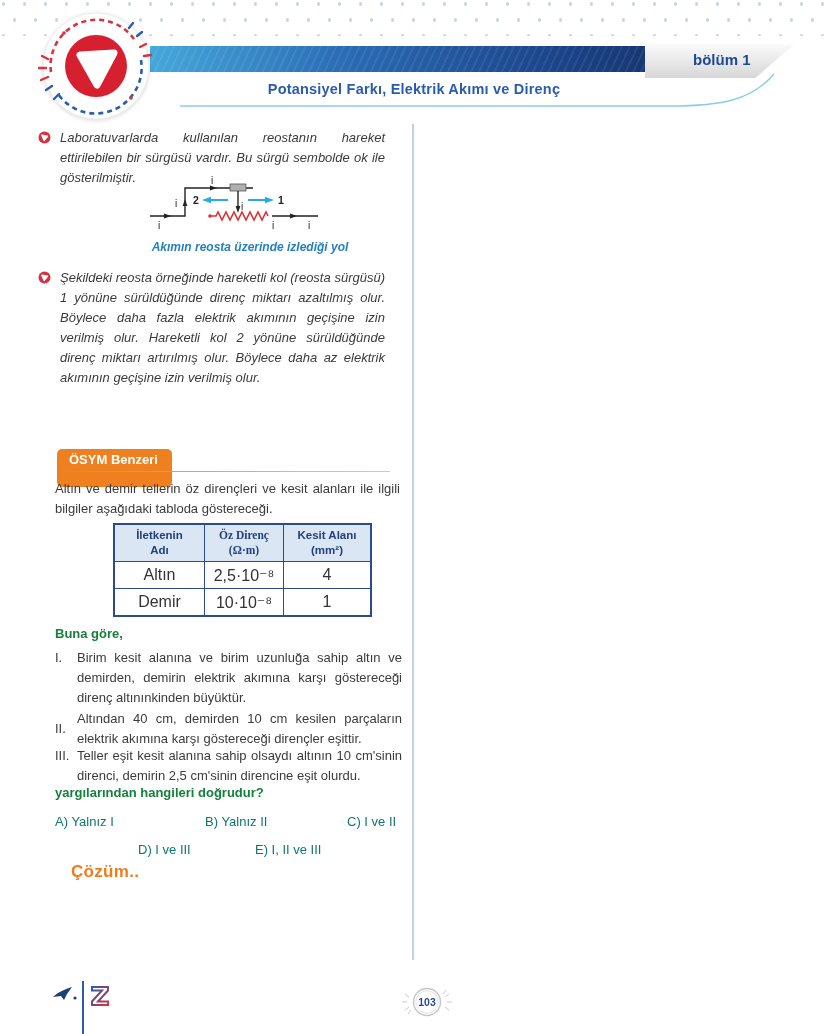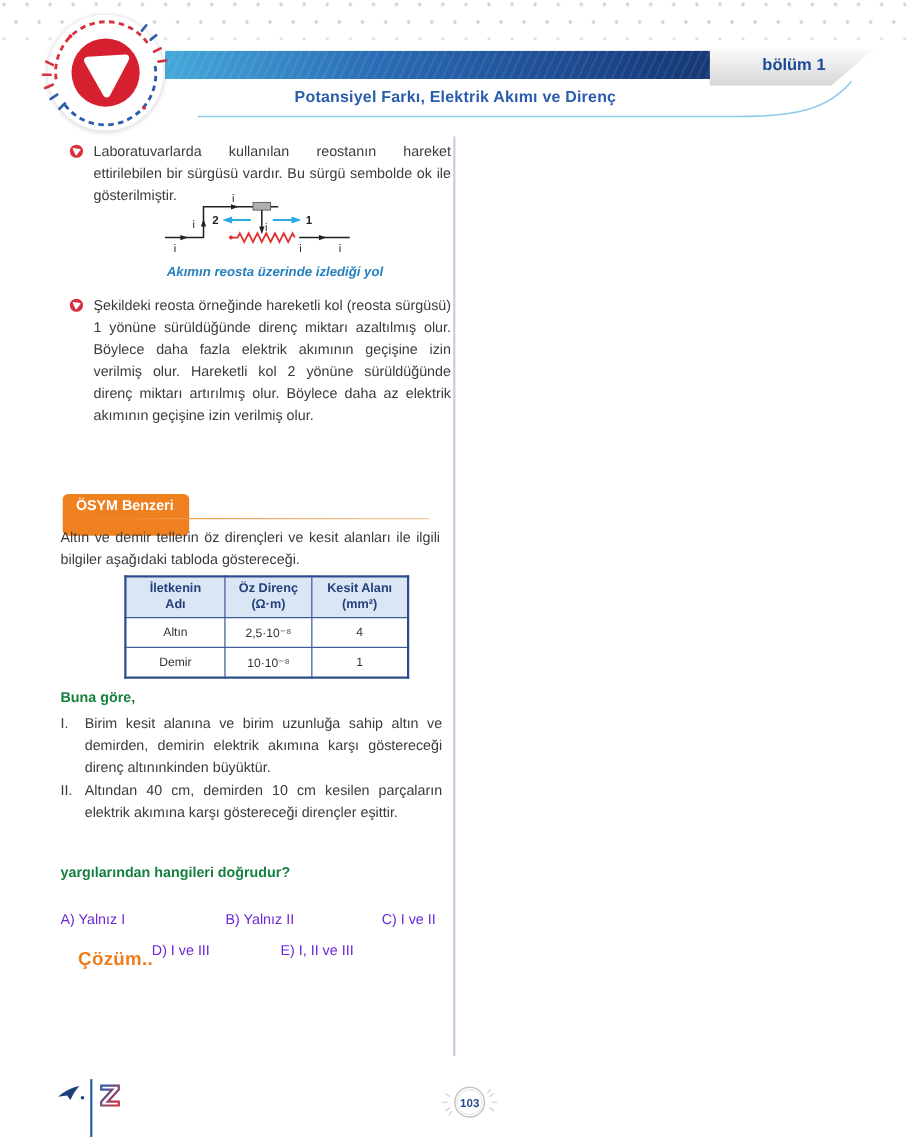--- a/index.html
+++ b/index.html
@@ -21,41 +21,41 @@
         clip-path:polygon(0 0,88% 0,65% 100%,0 100%);
         filter:drop-shadow(0 1px 1px rgba(0,0,0,.18));}
   .chapter-label{position:absolute;left:693px;top:51px;width:88px;
         font-size:15px;font-weight:bold;color:#1d4a96;}
   .header-curve{position:absolute;left:150px;top:70px;}
   .page-title{position:absolute;left:0;right:0;top:81px;text-align:center;
         font-size:14.5px;font-weight:bold;color:#2a5cad;letter-spacing:.2px;}
   
   .abs{position:absolute;}
   .para{font-size:13px;line-height:20px;text-align:justify;color:#3b3b3b;}
-  .bullet{left:63px;width:347px;display:flex;}
+  .bullet{left:38px;width:347px;display:flex;font-style:italic;}
   .bullet .bicon{flex:0 0 14px;margin-top:3px;}
   .bullet .btxt{margin-left:8px;width:325px;}
   .caption{font-size:12px;font-style:italic;font-weight:600;color:#2580bf;text-align:center;}
   .badge{left:57px;background:#ef8020;color:#fff;font-size:13px;font-weight:bold;
          padding:3px 14px 20px 12px;border-radius:5px;}
   .badge-line{left:57px;width:333px;height:1px;
          background:linear-gradient(90deg,#ef8020,#f7c18c);}
   .lead,.question{font-size:13px;font-weight:bold;color:#15803d;}
   .statement{left:55px;width:347px;display:flex;}
   .statement .num{flex:0 0 22px;font-size:13px;line-height:20px;}
   .statement .txt{width:325px;}
-  .option{font-size:13px;color:#6d28d9;white-space:nowrap;margin-top:14px;}
+  .option{font-size:13px;color:#0f766e;white-space:nowrap;}
   .solution{font-size:17px;font-weight:bold;color:#ef7d1a;letter-spacing:.3px;}
   
   table.rtab{border-collapse:collapse;background:#fff;padding-left:44px;}
   table.rtab th,table.rtab td{border:1px solid #2c4a8c;}
   table.rtab{border:2px solid #2c4a8c;}
   table.rtab th{background:#dbe6f4;color:#24407c;font-size:11.5px;font-weight:bold;
         padding:3px 4px;line-height:15px;}
-  table.rtab td{font-size:11px;color:#333;text-align:center;height:26px;padding:0 6px;}
+  table.rtab td{font-size:16px;color:#333;text-align:center;height:26px;padding:0 6px;}
   .divider{position:absolute;left:412px;top:124px;width:2px;height:836px;background:#c3d0e0;}
   
   .footer-line{position:absolute;left:82px;top:981px;width:1.5px;height:53px;background:#2b5cad;}
   svg text{font-family:"Liberation Sans","DejaVu Sans",sans-serif;}
 </style>
 </head>
 <body>
 
 <div class="page">
   <div class="dots"></div>
@@ -150,21 +150,21 @@
   <div class="abs badge-line" style="top:471px;"></div>
   <div class="abs para" style="left:55px;top:479px;width:345px;">Altın ve demir tellerin öz dirençleri ve kesit alanları ile ilgili bilgiler aşağıdaki tabloda göstereceği.</div>
 
   <table class="rtab abs" style="left:113px;top:523px;">
     <thead>
       <tr>
         <th style="width:81px;">
           <div>İletkenin</div>
           <div>Adı</div>
         </th>
-        <th style="width:70px;">
+        <th style="width:70px;font-family:Liberation Serif, serif;">
           <div>Öz Direnç</div>
           <div>(Ω·m)</div>
         </th>
         <th style="width:78px;">
           <div>Kesit Alanı</div>
           <div>(mm²)</div>
         </th>
       </tr>
     </thead>
     <tbody>
@@ -180,23 +180,27 @@
       </tr>
     </tbody>
   </table>
 
   <div class="abs lead" style="left:55px;top:626px;">Buna göre,</div>
 
   <div class="abs statement" style="top:648px;">
     <div class="num">I.</div>
     <div class="txt para">Birim kesit alanına ve birim uzunluğa sahip altın ve demirden, demirin elektrik akımına karşı göstereceği direnç altınınkinden büyüktür.</div>
   </div>
-  <div class="abs statement" style="top:709px;">
+  <div class="abs statement" style="top:709px;align-items:center;">
     <div class="num">II.</div>
     <div class="txt para">Altından 40 cm, demirden 10 cm kesilen parçaların elektrik akımına karşı göstereceği dirençler eşittir.</div>
+  </div>
+  <div class="abs statement" style="top:746px;">
+    <div class="num">III.</div>
+    <div class="txt para">Teller eşit kesit alanına sahip olsaydı altının 10 cm'sinin direnci, demirin 2,5 cm'sinin direncine eşit olurdu.</div>
   </div>
 
   <div class="abs question" style="left:55px;top:785px;">yargılarından hangileri doğrudur?</div>
 
   <span class="abs option" style="left:55px;top:814px;">A) Yalnız I</span>
   <span class="abs option" style="left:205px;top:814px;">B) Yalnız II</span>
   <span class="abs option" style="left:347px;top:814px;">C) I ve II</span>
   <span class="abs option" style="left:138px;top:842px;">D) I ve III</span>
   <span class="abs option" style="left:255px;top:842px;">E) I, II ve III</span>
 

